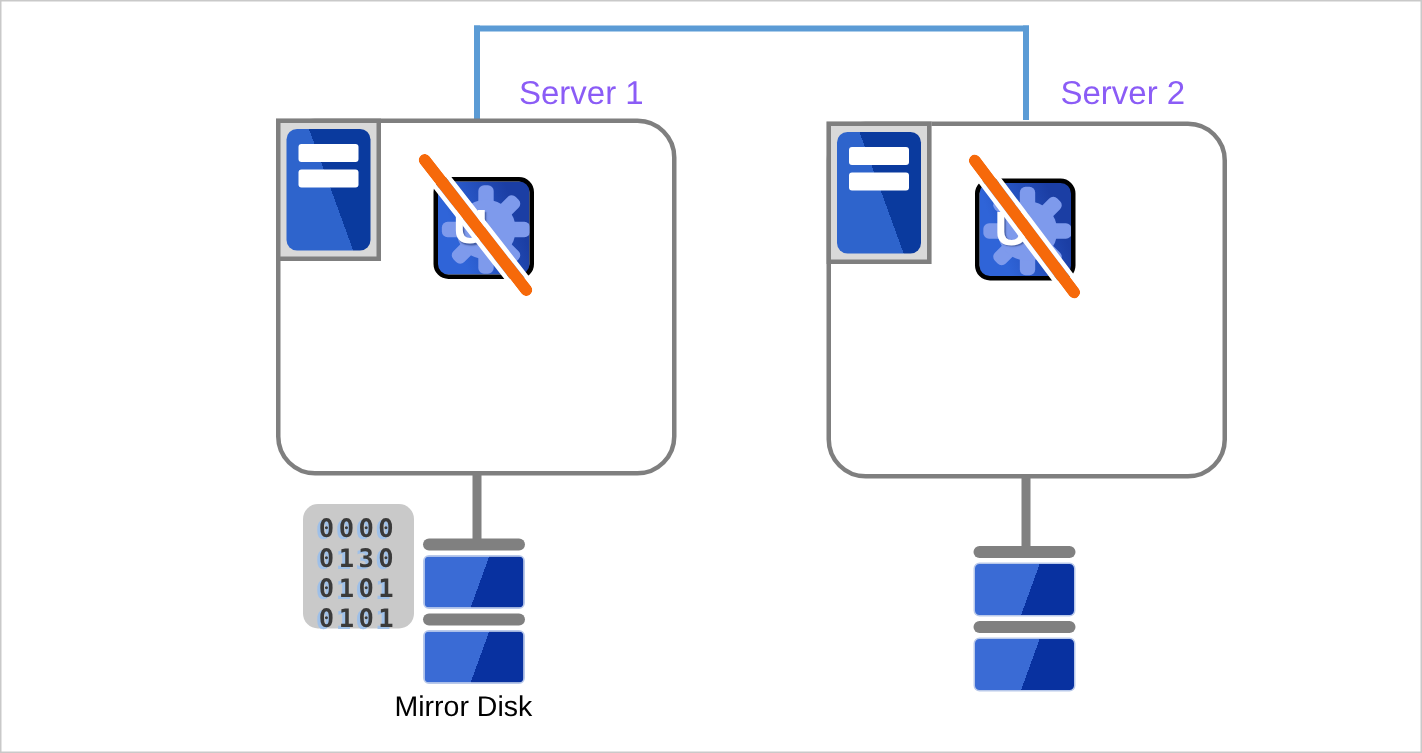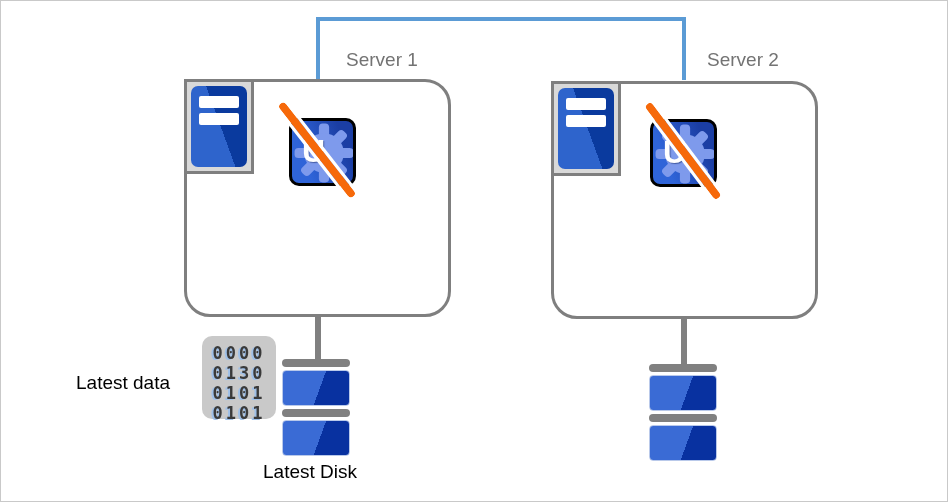--- a/index.html
+++ b/index.html
@@ -20,22 +20,22 @@
   .interconnect {
     position: absolute;
     left: 315px; top: 16px;
     width: 370px; height: 63px;
     border-top: 4px solid var(--accent_blue_line);
     border-left: 4px solid var(--accent_blue_line);
     border-right: 4px solid var(--accent_blue_line);
   }
   .server-label {
     position: absolute;
-    font-size: 19px;
-    color: #737373;
+    font-size: 22px;
+    color: #8b5cf6;
     white-space: nowrap;
   }
   .server-label.s1 { left: 345px; top: 48px; }
   .server-label.s2 { left: 706px; top: 48px; text-align: right; }
 
   .server-box {
     position: absolute;
     width: 267px; height: 238px;
     background: #ffffff;
     border: 3px solid var(--box_border_gray);
@@ -231,16 +231,15 @@
     <div class="unit"></div>
   </div>
 
   <div class="binary">
     <div class="row">0000</div>
     <div class="row">0130</div>
     <div class="row">0101</div>
     <div class="row">0101</div>
   </div>
 
-  <div class="text-label latest">Latest data</div>
-  <div class="text-label mirror">Latest Disk</div>
+  <div class="text-label mirror">Mirror Disk</div>
 
 </div>
 
 </body></html>

